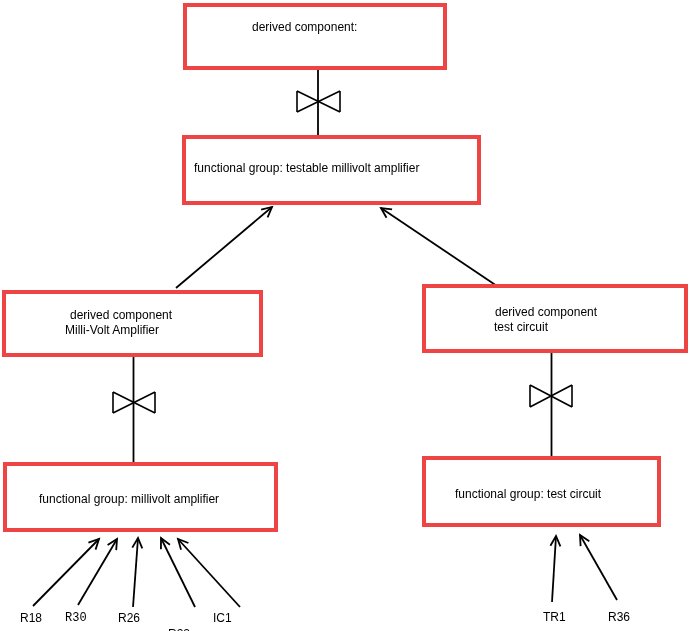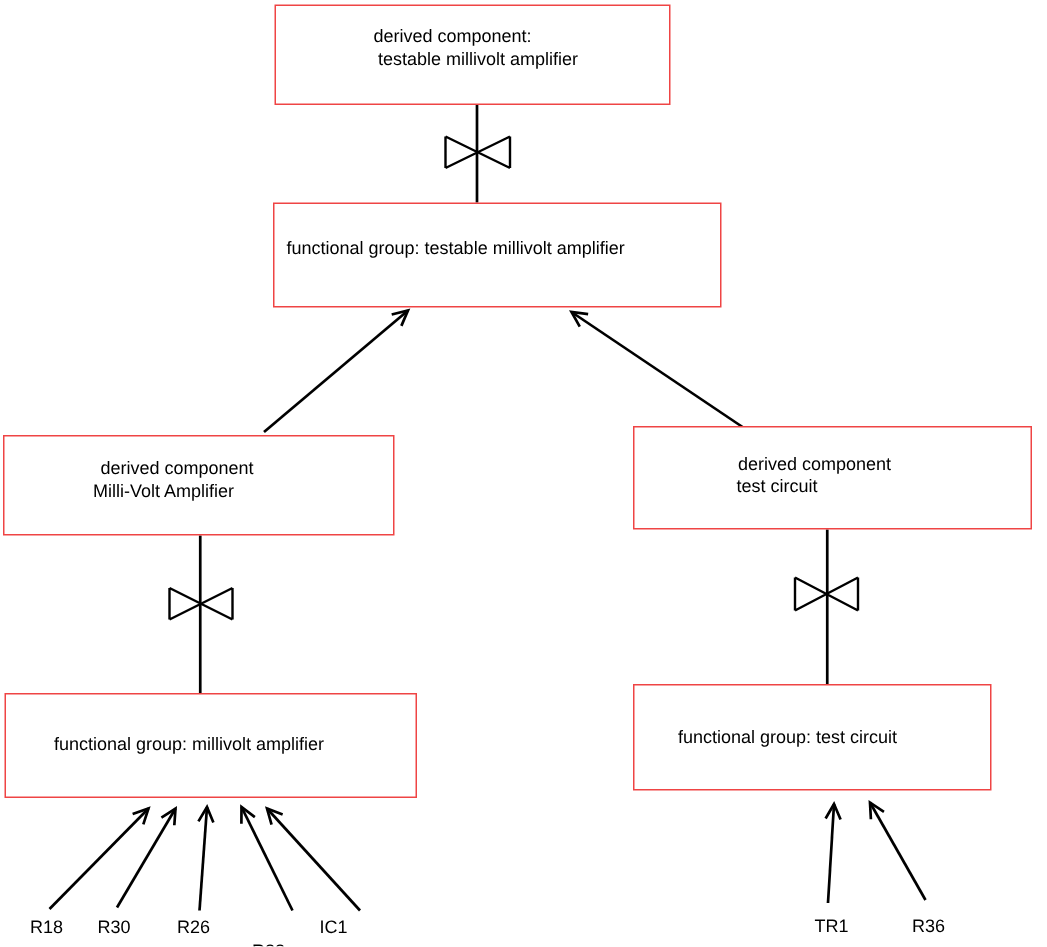--- a/index.html
+++ b/index.html
@@ -8,21 +8,21 @@
     width:698px;height:631px;
     background:#ffffff;
     font-family:"Liberation Sans", sans-serif;
     font-size:12px;
     color:#000000;
     overflow:hidden;
   }
   .canvas svg{position:absolute;left:0;top:0;}
   .box{
     position:absolute;
-    border:1px solid #ef4444;
+    border:4px solid #ef4444;
     background:#ffffff;
     box-sizing:border-box;
   }
   .box .t{
     position:absolute;
     white-space:nowrap;
     line-height:15px;
   }
   .lbl{
     position:absolute;
@@ -58,21 +58,20 @@
     <line x1="133" y1="607" x2="138" y2="538" stroke="#000000" stroke-width="1.8" marker-end="url(#ah)"></line>
     <line x1="195" y1="607" x2="161" y2="538" stroke="#000000" stroke-width="1.8" marker-end="url(#ah)"></line>
     <line x1="240" y1="607" x2="178" y2="539" stroke="#000000" stroke-width="1.8" marker-end="url(#ah)"></line>
 
     <line x1="552" y1="602" x2="556" y2="536" stroke="#000000" stroke-width="1.8" marker-end="url(#ah)"></line>
     <line x1="617" y1="600" x2="580" y2="535" stroke="#000000" stroke-width="1.8" marker-end="url(#ah)"></line>
   </svg>
 
   <div class="box" style="left:183px;top:3px;width:264px;height:67px;">
     <div class="t" style="left:65px;top:13px;">derived component:</div>
-    <div class="t" style="left:68px;top:28px;">testable millivolt amplifier</div>
   </div>
 
   <div class="box" style="left:182px;top:135px;width:299px;height:70px;">
     <div class="t" style="left:8px;top:22px;">functional group: testable millivolt amplifier</div>
   </div>
 
   <div class="box" style="left:2px;top:290px;width:261px;height:67px;">
     <div class="t" style="left:64px;top:14px;">derived component</div>
     <div class="t" style="left:59px;top:29px;">Milli-Volt Amplifier</div>
   </div>
@@ -84,21 +83,21 @@
 
   <div class="box" style="left:3px;top:462px;width:275px;height:70px;">
     <div class="t" style="left:32px;top:26px;">functional group: millivolt amplifier</div>
   </div>
 
   <div class="box" style="left:422px;top:456px;width:239px;height:71px;">
     <div class="t" style="left:29px;top:27px;">functional group: test circuit</div>
   </div>
 
   <div class="lbl" style="left:20px;top:612px;">R18</div>
-  <div class="lbl" style="left:65px;top:612px;">R30</div>
+  <div class="lbl" style="left:65px;top:612px;font-family:Liberation Mono, monospace;">R30</div>
   <div class="lbl" style="left:118px;top:612px;">R26</div>
   <div class="lbl" style="left:168px;top:628px;">R22</div>
   <div class="lbl" style="left:213px;top:612px;text-align:right;">IC1</div>
 
   <div class="lbl" style="left:543px;top:611px;">TR1</div>
   <div class="lbl" style="left:608px;top:611px;">R36</div>
 
 </div>
 
 </body></html>

